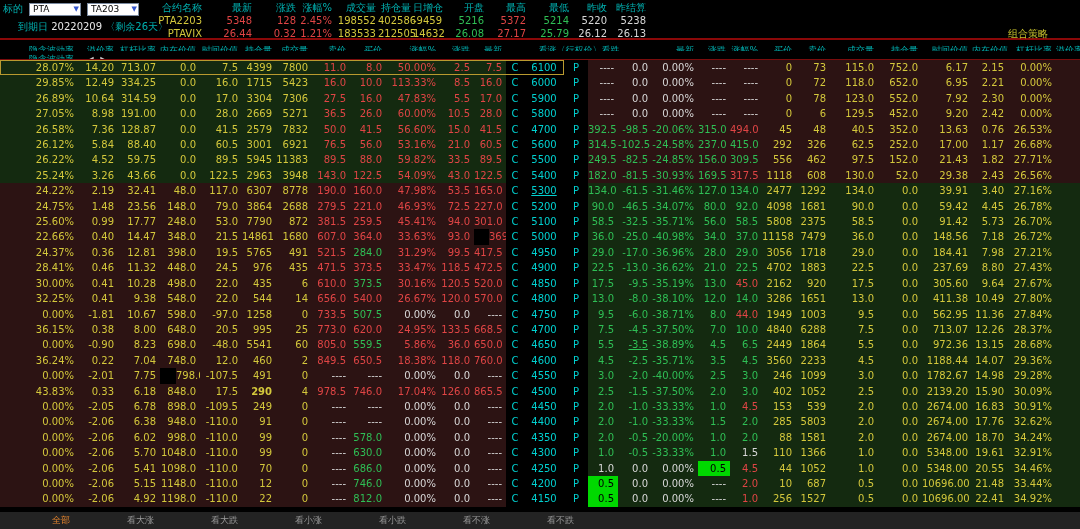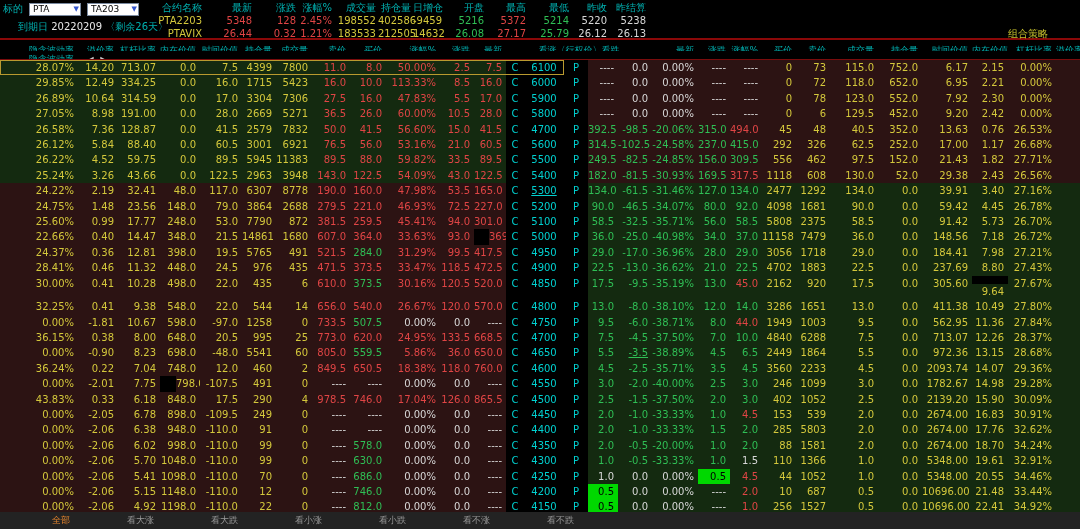--- a/index.html
+++ b/index.html
@@ -582,21 +582,21 @@
         <span class="cell bgg" style="color: rgb(47, 191, 85);">17.5</span>
         <span class="cell bgg" style="color: rgb(47, 191, 85);">-9.5</span>
         <span class="cell bgg" style="color: rgb(47, 191, 85);">-35.19%</span>
         <span class="cell bgg" style="color: rgb(47, 191, 85);">13.0</span>
         <span class="cell bgg" style="color: rgb(224, 69, 69);">45.0</span>
         <span class="cell bgg" style="color: rgb(212, 200, 60);">2162</span>
         <span class="cell bgg" style="color: rgb(212, 200, 60);">920</span>
         <span class="cell bgg" style="color: rgb(212, 200, 60);">17.5</span>
         <span class="cell bgg" style="color: rgb(212, 200, 60);">0.0</span>
         <span class="cell bgg" style="color: rgb(212, 200, 60);">305.60</span>
-        <span class="cell bgg" style="color: rgb(212, 200, 60); margin-top: 8px;">9.64</span>
+        <span class="cell bgg" style="color: rgb(212, 200, 60);">9.64</span>
         <span class="cell bgg" style="color: rgb(212, 200, 60);">27.67%</span>
         <span class="cell bgg"></span>
       </div>
       <div class="row">
         <span class="cell bgm" style="color: rgb(212, 200, 60);">32.25%</span>
         <span class="cell bgm" style="color: rgb(212, 200, 60);">0.41</span>
         <span class="cell bgm" style="color: rgb(212, 200, 60);">9.38</span>
         <span class="cell bgm" style="color: rgb(212, 200, 60);">548.0</span>
         <span class="cell bgm" style="color: rgb(212, 200, 60);">22.0</span>
         <span class="cell bgm" style="color: rgb(212, 200, 60);">544</span>
@@ -731,21 +731,21 @@
         <span class="cell mid bgk">P</span>
         <span class="cell bgg" style="color: rgb(47, 191, 85);">4.5</span>
         <span class="cell bgg" style="color: rgb(47, 191, 85);">-2.5</span>
         <span class="cell bgg" style="color: rgb(47, 191, 85);">-35.71%</span>
         <span class="cell bgg" style="color: rgb(47, 191, 85);">3.5</span>
         <span class="cell bgg" style="color: rgb(47, 191, 85);">4.5</span>
         <span class="cell bgg" style="color: rgb(212, 200, 60);">3560</span>
         <span class="cell bgg" style="color: rgb(212, 200, 60);">2233</span>
         <span class="cell bgg" style="color: rgb(212, 200, 60);">4.5</span>
         <span class="cell bgg" style="color: rgb(212, 200, 60);">0.0</span>
-        <span class="cell bgg" style="color: rgb(212, 200, 60);">2093.74</span>
+        <span class="cell bgg" style="color: rgb(212, 200, 60);">1188.44</span>
         <span class="cell bgg" style="color: rgb(212, 200, 60);">14.07</span>
         <span class="cell bgg" style="color: rgb(212, 200, 60);">29.36%</span>
         <span class="cell bgg"></span>
       </div>
       <div class="row">
         <span class="cell bgm" style="color: rgb(212, 200, 60);">0.00%</span>
         <span class="cell bgm" style="color: rgb(212, 200, 60);">-2.01</span>
         <span class="cell bgm" style="color: rgb(212, 200, 60);">7.75</span>
         <span class="cell bgm" style="color: rgb(212, 200, 60); margin-left: 16px;">798.0</span>
         <span class="cell bgm" style="color: rgb(212, 200, 60);">-107.5</span>
@@ -772,21 +772,21 @@
         <span class="cell bgg" style="color: rgb(212, 200, 60);">14.98</span>
         <span class="cell bgg" style="color: rgb(212, 200, 60);">29.28%</span>
         <span class="cell bgg"></span>
       </div>
       <div class="row">
         <span class="cell bgm" style="color: rgb(212, 200, 60);">43.83%</span>
         <span class="cell bgm" style="color: rgb(212, 200, 60);">0.33</span>
         <span class="cell bgm" style="color: rgb(212, 200, 60);">6.18</span>
         <span class="cell bgm" style="color: rgb(212, 200, 60);">848.0</span>
         <span class="cell bgm" style="color: rgb(212, 200, 60);">17.5</span>
-        <span class="cell bgm" style="color: rgb(212, 200, 60);">290</span>
+        <span class="cell bgm" style="color: rgb(212, 200, 60); font-weight: bold;">290</span>
         <span class="cell bgm" style="color: rgb(212, 200, 60);">4</span>
         <span class="cell bgm" style="color: rgb(224, 69, 69);">978.5</span>
         <span class="cell bgm" style="color: rgb(224, 69, 69);">746.0</span>
         <span class="cell bgm" style="color: rgb(224, 69, 69);">17.04%</span>
         <span class="cell bgm" style="color: rgb(224, 69, 69);">126.0</span>
         <span class="cell bgm" style="color: rgb(224, 69, 69);">865.5</span>
         <span class="cell mid bgk">C</span>
         <span class="cell mid bgk">4500</span>
         <span class="cell mid bgk">P</span>
         <span class="cell bgg" style="color: rgb(47, 191, 85);">2.5</span>

